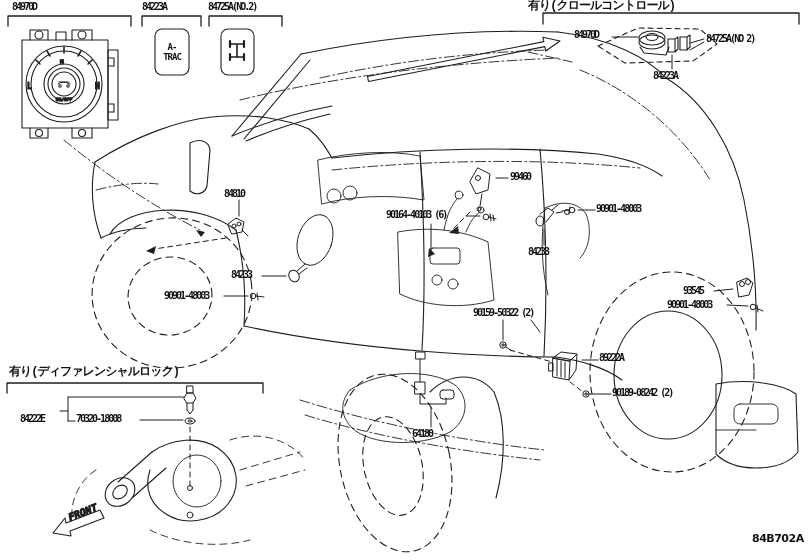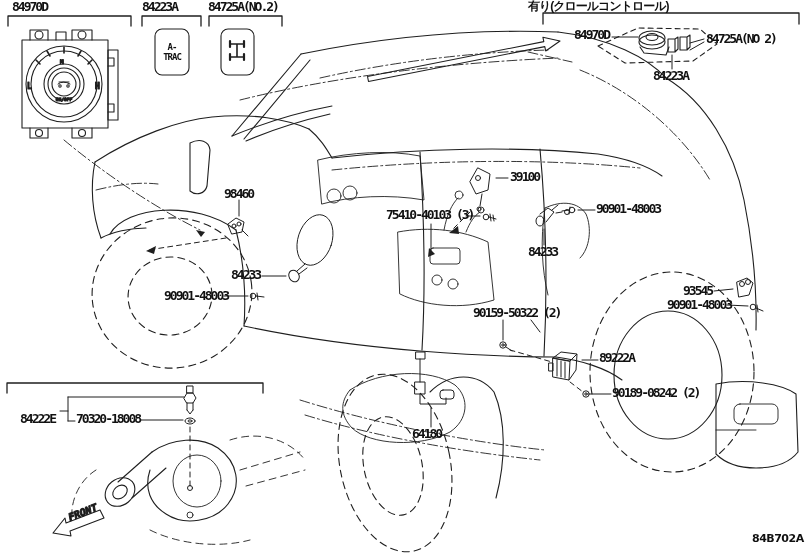--- a/index.html
+++ b/index.html
@@ -1,21 +1,21 @@
 <!DOCTYPE html>
 <html><head>
 <meta charset="utf-8">
 <style>
   html,body{margin:0;padding:0;background:#fff;}
   #stage{position:relative;width:811px;height:560px;background:#fff;overflow:hidden;
          font-family:"DejaVu Sans",sans-serif;}
   #art{position:absolute;left:0;top:0;}
   .pn{position:absolute;font-family:"DejaVu Sans Mono",monospace;font-weight:bold;
-      font-size:13px;letter-spacing:-2px;color:#111;white-space:nowrap;line-height:12px;}
-  .jp{position:absolute;font-family:Liberation Sans, sans-serif;font-weight:bold;
+      font-size:10px;letter-spacing:-2px;color:#111;white-space:nowrap;line-height:12px;}
+  .jp{position:absolute;font-family:Liberation Mono, monospace;font-weight:bold;
       font-size:12px;letter-spacing:-1px;color:#111;white-space:nowrap;line-height:12px;}
   .code{position:absolute;font-family:"DejaVu Sans",sans-serif;font-weight:bold;
       font-size:11px;letter-spacing:-0.5px;color:#111;}
   .btn-label{position:absolute;font-family:"DejaVu Sans Mono",monospace;font-weight:bold;
       font-size:9px;letter-spacing:-1px;color:#111;text-align:center;line-height:10px;}
   svg text{font-family:"DejaVu Sans Mono",monospace;font-weight:bold;fill:#111;}
 </style>
 </head>
 <body>
 
@@ -297,32 +297,33 @@
 <div class="btn-label" style="left:155px;top:42px;width:34px">
   <span>A-</span><br>
   <span>TRAC</span>
 </div>
 
 <div class="jp" style="left:528px;top:0px">有り(クロールコントロール)</div>
 <div class="pn" style="left:574px;top:29px">84970D</div>
 <div class="pn" style="left:706px;top:33px">84725A(NO 2)</div>
 <div class="pn" style="left:653px;top:70px">84223A</div>
 
-<div class="pn" style="left:224px;top:188px">98460</div>
-<div class="pn" style="left:510px;top:171px">39100</div>
-<div class="pn" style="left:386px;top:209px">75410-40103 (3)</div>
+<div class="pn" style="left:224px;top:188px">84810</div>
+<div class="pn" style="left:510px;top:171px">99460</div>
+<div class="pn" style="left:386px;top:209px">90164-40103 (6)</div>
 <div class="pn" style="left:596px;top:203px">90901-48003</div>
 <div class="pn" style="left:528px;top:246px">84233</div>
 <div class="pn" style="left:231px;top:269px">84233</div>
 <div class="pn" style="left:164px;top:290px">90901-48003</div>
 <div class="pn" style="left:683px;top:285px">93545</div>
 <div class="pn" style="left:667px;top:299px">90901-48003</div>
 <div class="pn" style="left:473px;top:307px">90159-50322 (2)</div>
 <div class="pn" style="left:599px;top:352px">89222A</div>
 <div class="pn" style="left:612px;top:387px">90189-08242 (2)</div>
 <div class="pn" style="left:412px;top:428px">64180</div>
 
+<div class="jp" style="left:9px;top:366px">有り(ディファレンシャルロック)</div>
 <div class="pn" style="left:20px;top:413px">84222E</div>
 <div class="pn" style="left:76px;top:413px">70320-18008</div>
 
 <div class="code" style="left:752px;top:532px">84B702A</div>
 
 </div>
 
 </body></html>

